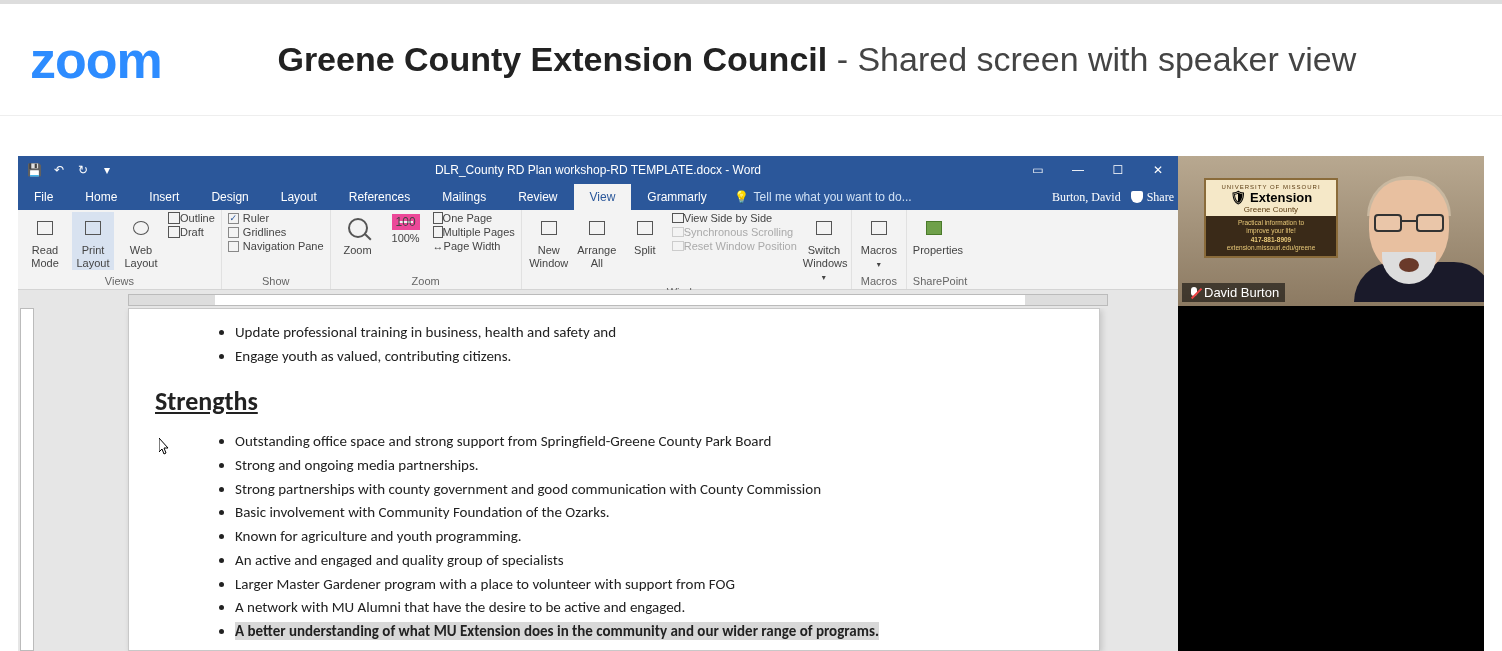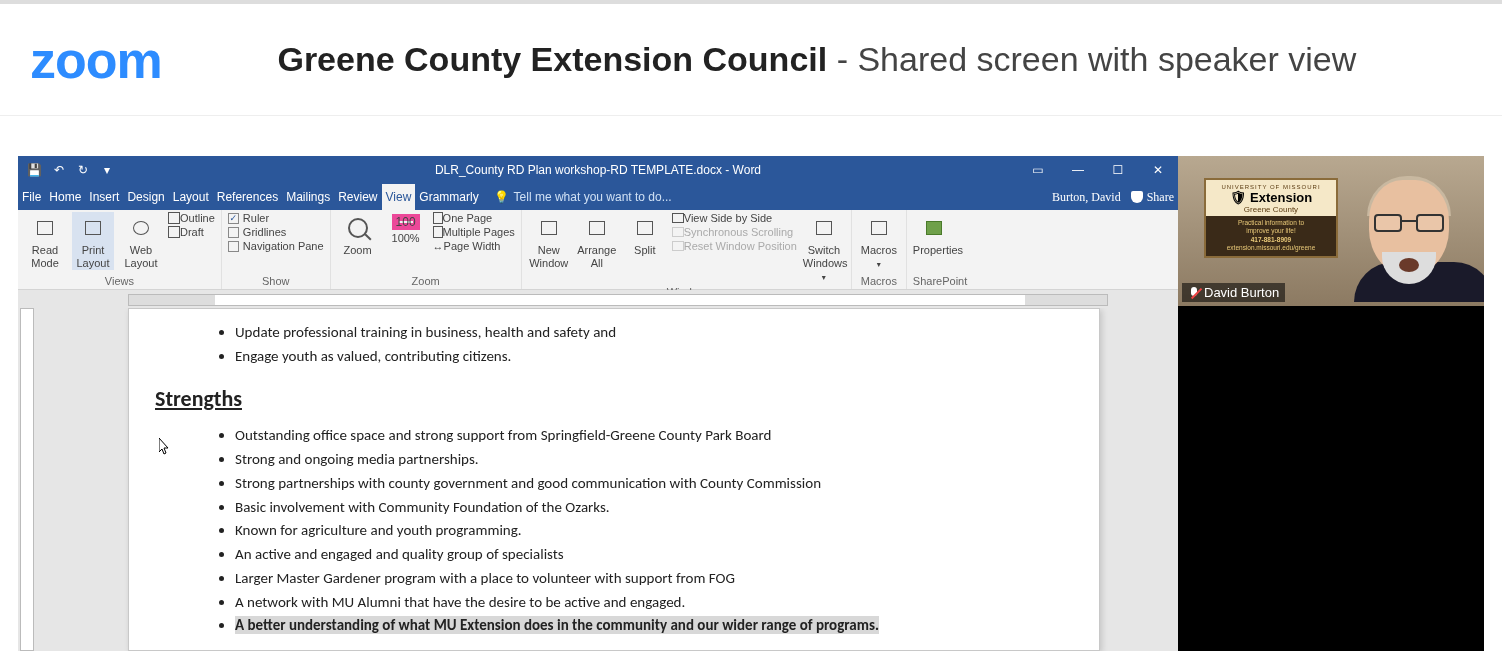--- a/index.html
+++ b/index.html
@@ -20,21 +20,21 @@
   
   .titlebar { height: 28px; background: #2b579a; color: #fff; display: flex; align-items: center; position: relative; }
   .qat { display: flex; align-items: center; gap: 10px; padding-left: 10px; }
   .qat-ic { width: 14px; height: 14px; display: inline-flex; align-items: center; justify-content: center; font-size: 12px; }
   .doc-title { position: absolute; left: 0; right: 0; text-align: center; font-size: 12px; pointer-events: none; }
   .win-ctrls { position: absolute; right: 0; top: 0; height: 28px; display: flex; }
   .win-btn { width: 40px; display: flex; align-items: center; justify-content: center; font-size: 12px; }
   
   
   .tabstrip { height: 26px; background: #2b579a; color: #fff; display: flex; align-items: stretch; font-size: 12px; position: relative; }
-  .tab { padding: 0 4px; display: flex; align-items: center; cursor: pointer; }
+  .tab { padding: 0 16px; display: flex; align-items: center; cursor: pointer; }
   .tab.active { background: #f3f3f3; color: #2b579a; }
   .tellme { flex: 1; display: flex; align-items: center; color: #cfe0f4; padding-left: 12px; gap: 4px; }
   .tab-right { position: absolute; right: 4px; top: 0; height: 100%; display: flex; align-items: center; gap: 10px; color: #fff; font-size: 12px; font-family: Liberation Serif, serif; }
   .share-btn { display: flex; align-items: center; gap: 4px; }
   .person-ic { width: 12px; height: 12px; background: #fff; border-radius: 2px 2px 6px 6px; display:inline-block; position:relative;}
   
   
   .ribbon { height: 80px; background: #f3f3f3; border-bottom: 1px solid #d4d4d4; display: flex; }
   .rgroup { border-right: 1px solid #e1e1e1; padding: 2px 6px 0 6px; display: flex; flex-direction: column; justify-content: space-between; }
   .rgroup-label { text-align: center; font-size: 11px; color: #666; padding: 2px 0; }
@@ -57,21 +57,21 @@
   .ruler-h .shade-l{position:absolute;left:0;width:86px;top:0;bottom:0;background:#ddd;}
   .ruler-h .shade-r{position:absolute;right:0;width:82px;top:0;bottom:0;background:#ddd;}
   
   
   .doc-area { position:absolute; top:152px; bottom:0; left:0; right:0; background:#e6e6e6; overflow:hidden;}
   .vruler { position:absolute; left:2px; top:0; bottom:0; width:14px; background:#fff; border:1px solid #bbb;}
   .page { position:absolute; left: 110px; top: 0; width: 972px; bottom:0; background:#fff; border:1px solid #c8c8c8; box-shadow: 2px 2px 6px rgba(0,0,0,.15); padding: 12px 60px 0 80px; }
   .doc-content { font-family: Calibri, Arial, sans-serif; font-size: 15px; color: #222; line-height: 1.45; }
   .doc-content ul { list-style: disc; padding-left: 26px; margin: 0 0 14px 0;}
   .doc-content li { padding: 1px 0; }
-  .heading { font-size: 22px; font-weight: 700; text-decoration: underline; margin: 6px 0 10px -54px;}
+  .heading { font-size: 26px; font-weight: 700; text-decoration: underline; margin: 6px 0 10px -54px;}
   .hl { background: #d8d8d8; font-weight: 700; }
   
   .cursor { position:absolute; left:141px; top:282px; width:12px; height:18px; pointer-events:none;}
   
   
   .speaker { position:absolute; right:0; top:0; width:306px; height:100%; background:#000; }
   .speaker-video { width:100%; height:150px; background: linear-gradient(#b8a890,#8c7a62); position:relative; overflow:hidden;}
   .sign { position:absolute; left:26px; top:22px; width:134px; background:#f5e8c8; border:2px solid #8a6b3a; padding:4px; font-size:8px; text-align:center; color:#5a3a10;}
   .sign .uni{font-size:6px;letter-spacing:1px;}
   .sign .ext{font-size:13px;font-weight:700;color:#000;}

